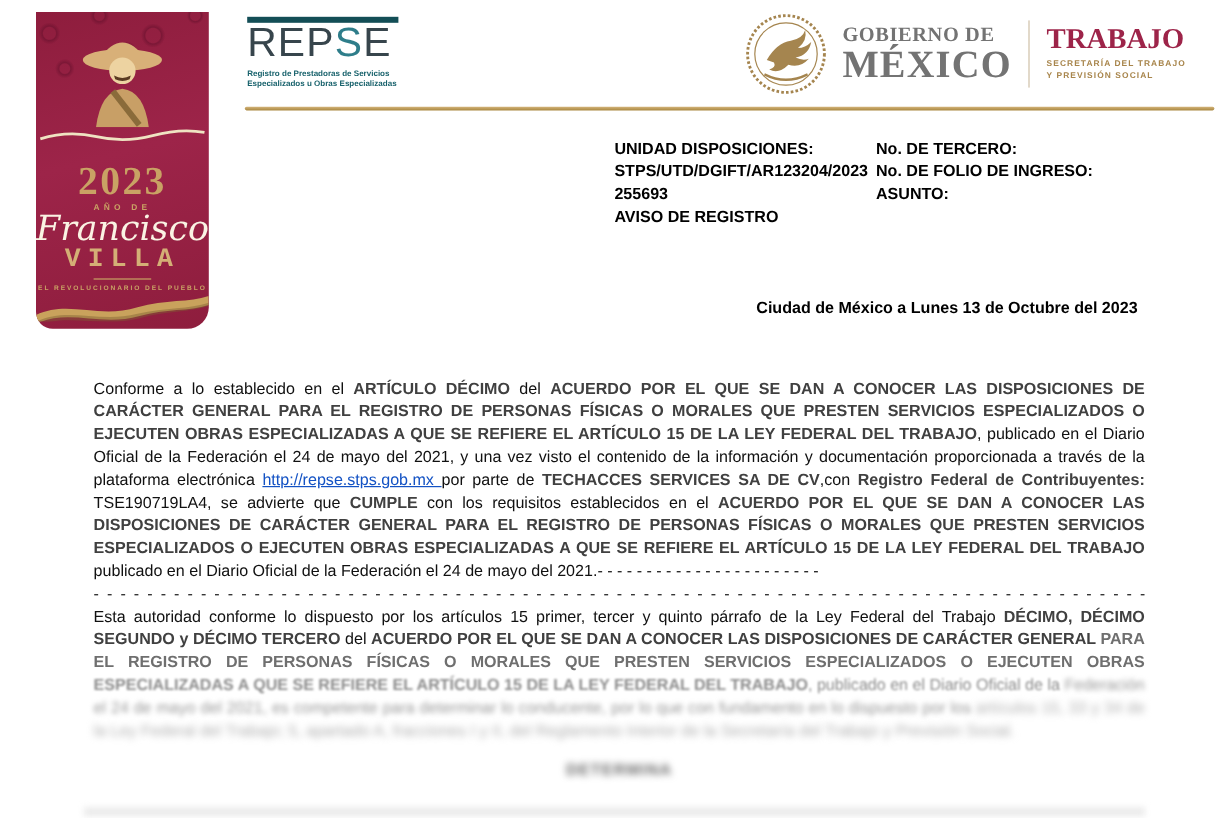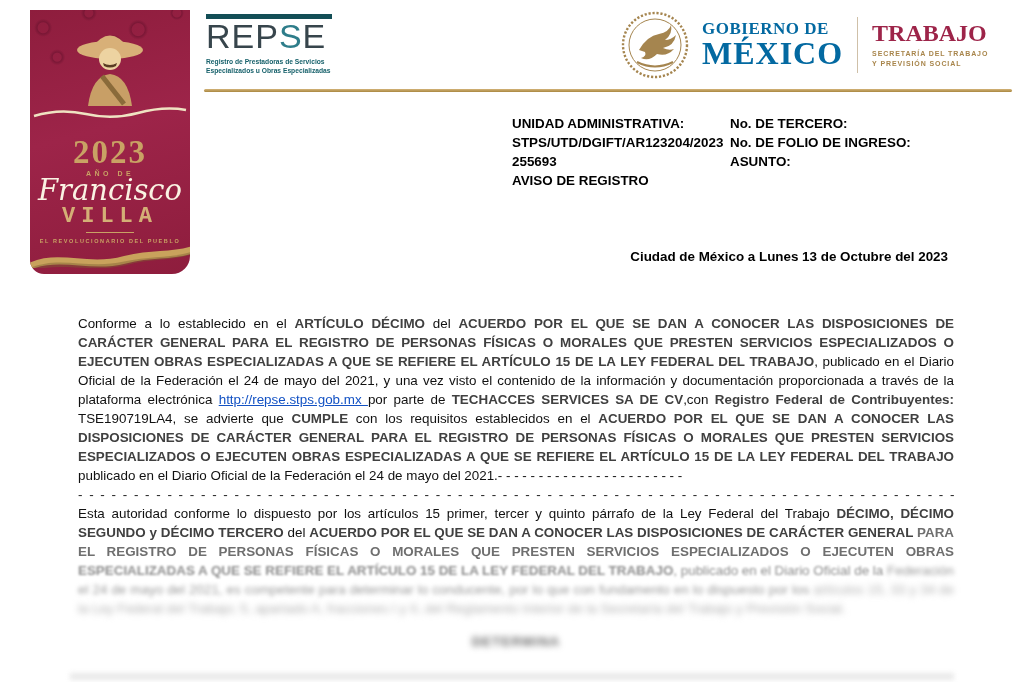--- a/index.html
+++ b/index.html
@@ -1,20 +1,20 @@
 <!DOCTYPE html>
 <html><head>
 <meta charset="utf-8">
 <style>
   html,body{margin:0;padding:0;background:#fff;}
   .page{position:relative;width:1024px;height:682px;background:#ffffff;overflow:hidden;
         font-family:"Liberation Sans",sans-serif;}
 
   
-  .banner{position:absolute;left:30px;top:10px;width:160px;height:264px;
+  .banner{position:absolute;left:30px;top:10px;width:144px;height:264px;
           background:linear-gradient(165deg,#8E1D3D 0%,#9D2449 45%,#8E1D3D 100%);
           border-radius:0 0 18px 14px;overflow:hidden;text-align:center;}
   .banner-pattern{position:absolute;left:-8px;top:-8px;right:-8px;height:92px;opacity:.45;
      background:
        radial-gradient(circle at 12% 28%, transparent 5px, #5f0f2a 6px, transparent 9px),
        radial-gradient(circle at 38% 12%, transparent 4px, #5f0f2a 5px, transparent 8px),
        radial-gradient(circle at 66% 30%, transparent 6px, #5f0f2a 7px, transparent 10px),
        radial-gradient(circle at 88% 12%, transparent 4px, #5f0f2a 5px, transparent 7px),
        radial-gradient(circle at 52% 45%, transparent 5px, #5f0f2a 6px, transparent 9px),
        radial-gradient(circle at 20% 60%, transparent 4px, #5f0f2a 5px, transparent 8px);}
@@ -36,21 +36,21 @@
 
   
   .repse{position:absolute;left:206px;top:14px;width:140px;}
   .repse-bar{width:126px;height:5px;background:#134E56;}
   .repse-word{font-weight:normal;font-size:34px;letter-spacing:1px;color:#37454C;line-height:1.05;}
   .repse-s{color:#2E7D8A;}
   .repse-sub{margin-top:2px;font-size:6.7px;font-weight:bold;color:#17616B;line-height:1.4;}
 
   
   .gov{position:absolute;left:620px;top:10px;display:flex;align-items:center;}
-  .gob-txt{margin-left:12px;color:#0369a1;font-family:"Liberation Serif",serif;font-weight:bold;}
+  .gob-txt{margin-left:12px;color:#737373;font-family:"Liberation Serif",serif;font-weight:bold;}
   .gob-l1{font-size:17px;letter-spacing:.5px;line-height:1;}
   .gob-l2{font-size:32px;letter-spacing:1px;line-height:1.05;}
   .gov-divider{width:1px;height:56px;background:#cfc0a8;margin:0 14px;}
   .trab-word{font-family:"Liberation Serif",serif;font-weight:bold;font-size:24px;
              color:#9D2449;line-height:1;}
   .trab-sec{margin-top:4px;font-size:7px;color:#A8854B;font-weight:bold;
             letter-spacing:.9px;line-height:1.5;}
   .gold-rule{position:absolute;left:204px;top:89px;width:808px;height:3px;border-radius:2px;
              background:linear-gradient(to bottom,#d3b379,#a9873f);}
 
@@ -135,21 +135,21 @@
       <div class="trab-sec">
         <div>SECRETARÍA DEL TRABAJO</div>
         <div>Y PREVISIÓN SOCIAL</div>
       </div>
     </div>
   </div>
 
   <div class="gold-rule"></div>
 
   <div class="admin">
-    <div>UNIDAD ADMINISTRATIVA:</div>
+    <div>UNIDAD DISPOSICIONES:</div>
     <div>No. DE TERCERO:</div>
     <div class="val">STPS/UTD/DGIFT/AR123204/2023</div>
     <div>No. DE FOLIO DE INGRESO:</div>
     <div class="val">255693</div>
     <div>ASUNTO:</div>
     <div class="val">AVISO DE REGISTRO</div>
   </div>
 
   <div class="dateline">Ciudad de México a Lunes 13 de Octubre del 2023</div>
 

